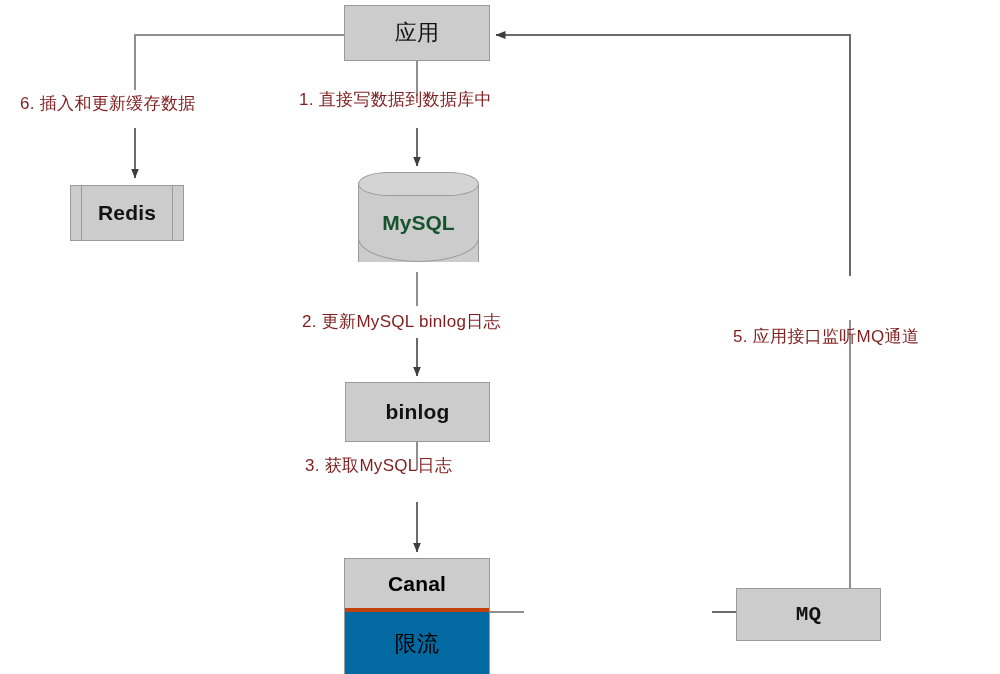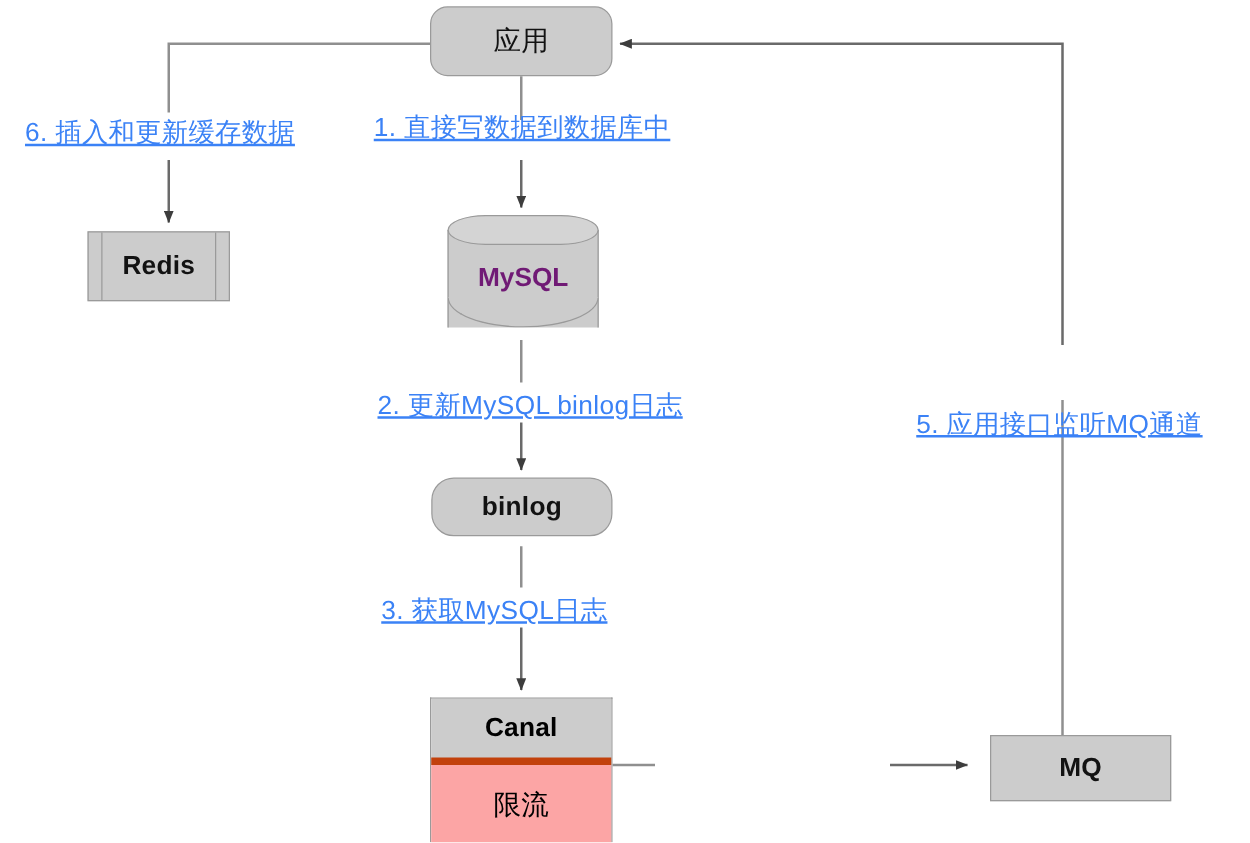--- a/index.html
+++ b/index.html
@@ -42,21 +42,20 @@
     font-weight: normal;
     font-size: 22px;
   }
 
   
   #app-node {
     left: 344px;
     top: 5px;
     width: 146px;
     height: 56px;
-    border-radius: 14px;
   }
 
   
   #redis-node {
     left: 70px;
     top: 185px;
     width: 114px;
     height: 56px;
   }
   .comp-bar {
@@ -115,30 +114,29 @@
     position: absolute;
     left: 0;
     top: 0;
     width: 100%;
     height: 100%;
     display: flex;
     align-items: center;
     justify-content: center;
     font-weight: bold;
     font-size: 21px;
-    color: #701a75;
+    color: #14532d;
   }
 
   
   #binlog-node {
     left: 345px;
     top: 382px;
     width: 145px;
-    height: 47px;
-    border-radius: 18px;
+    height: 60px;
   }
 
   
   #canal-node {
     position: absolute;
     left: 344px;
     top: 558px;
     width: 146px;
     height: 116px;
     box-sizing: border-box;
@@ -146,59 +144,59 @@
     border-bottom: none;
   }
   #canal-node .canal-top {
     position: absolute;
     left: 0;
     top: 0;
     width: 100%;
     height: 53px;
     box-sizing: border-box;
     background: #cccccc;
-    border-bottom: 6px solid #c2410c;
+    border-bottom: 4px solid #c2410c;
     display: flex;
     align-items: center;
     justify-content: center;
   }
   #canal-node .canal-bottom {
     position: absolute;
     left: 0;
     top: 53px;
     width: 100%;
     height: 63px;
     box-sizing: border-box;
-    background: #fca5a5;
+    background: #0369a1;
     display: flex;
     align-items: center;
     justify-content: center;
   }
 
   
   #mq-node {
-    left: 792px;
+    left: 736px;
     top: 588px;
     width: 145px;
     height: 53px;
+    font-family: Liberation Mono, monospace;
   }
 
   
   .edge-label {
     position: absolute;
-    font-size: 21px;
-    color: #3b82f6;
+    font-size: 17px;
+    color: #7f1d1d;
     white-space: nowrap;
     letter-spacing: 0.3px;
-    text-decoration: underline;
   }
   #label-6 { left: 20px; top: 92px; }
   #label-1 { left: 299px; top: 88px; }
   #label-2 { left: 302px; top: 310px; }
-  #label-3 { left: 305px; top: 474px; }
+  #label-3 { left: 305px; top: 454px; }
   #label-4 { left: 531px; top: 601px; }
   #label-5 { left: 733px; top: 285px; margin-top: 40px; }
 </style>
 </head>
 <body>
 
 <div id="canvas">
 
   <svg id="svg-layer" viewBox="0 0 1000 674" xmlns="http://www.w3.org/2000/svg">
     <defs>

